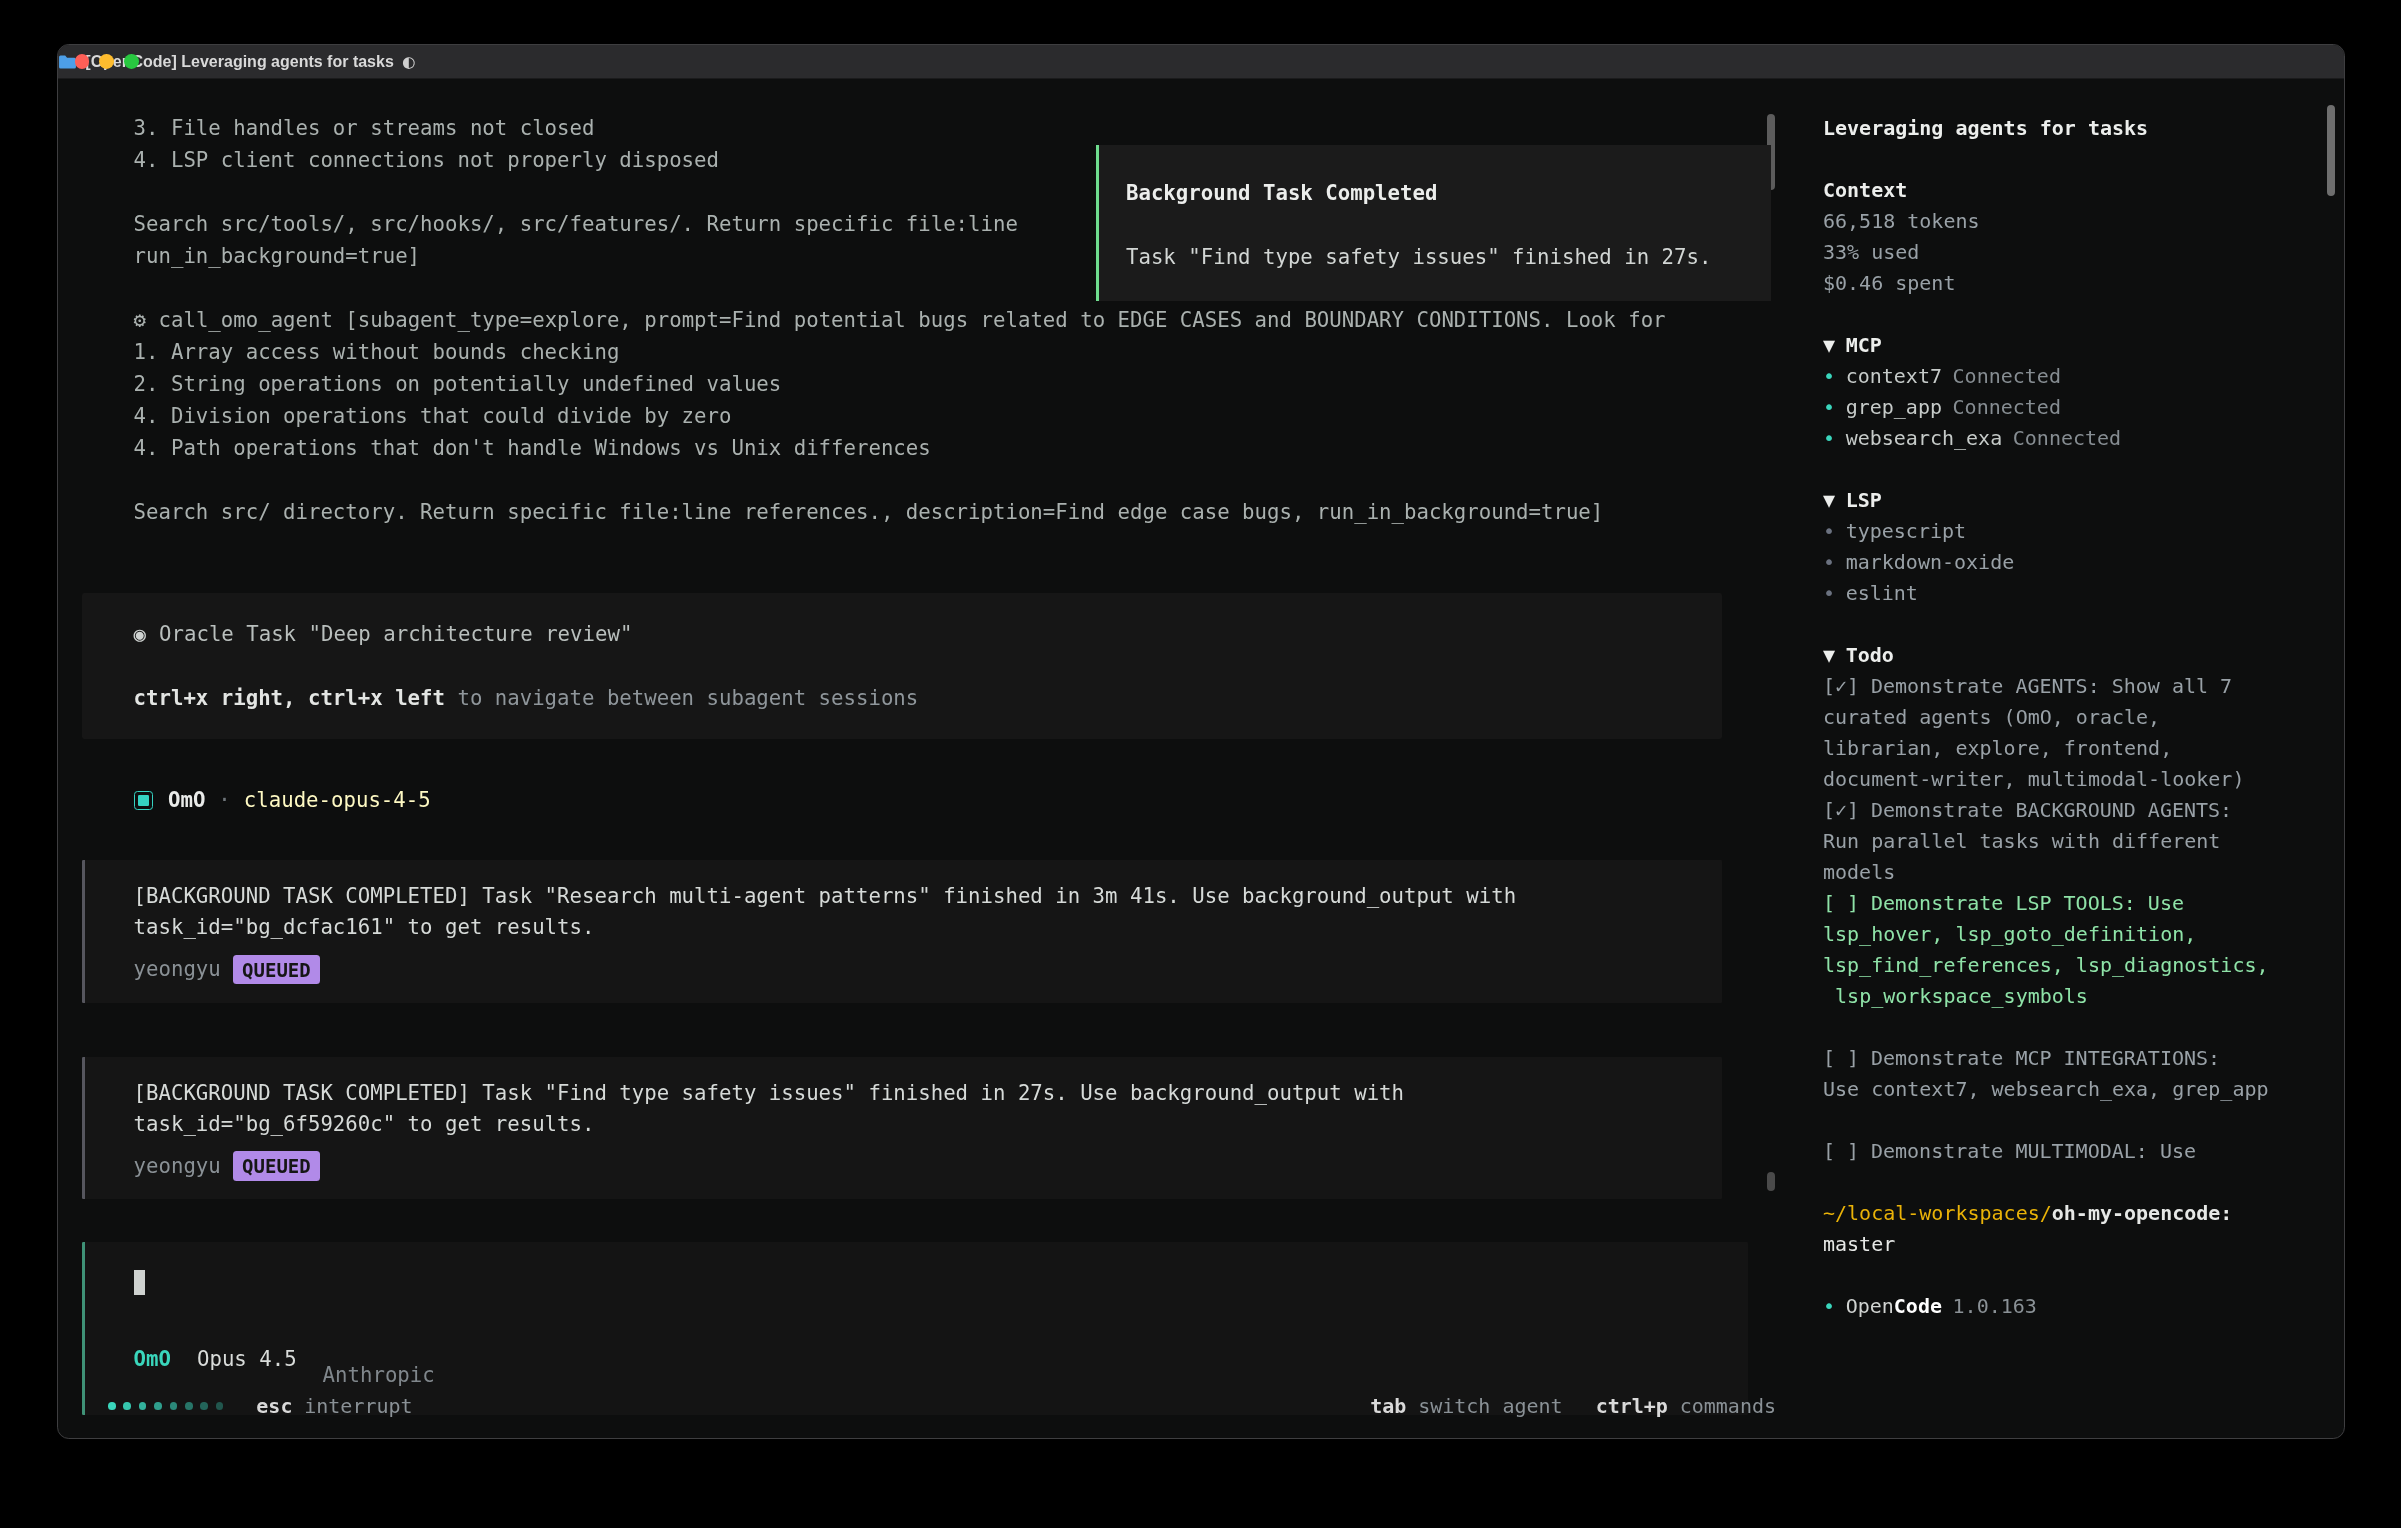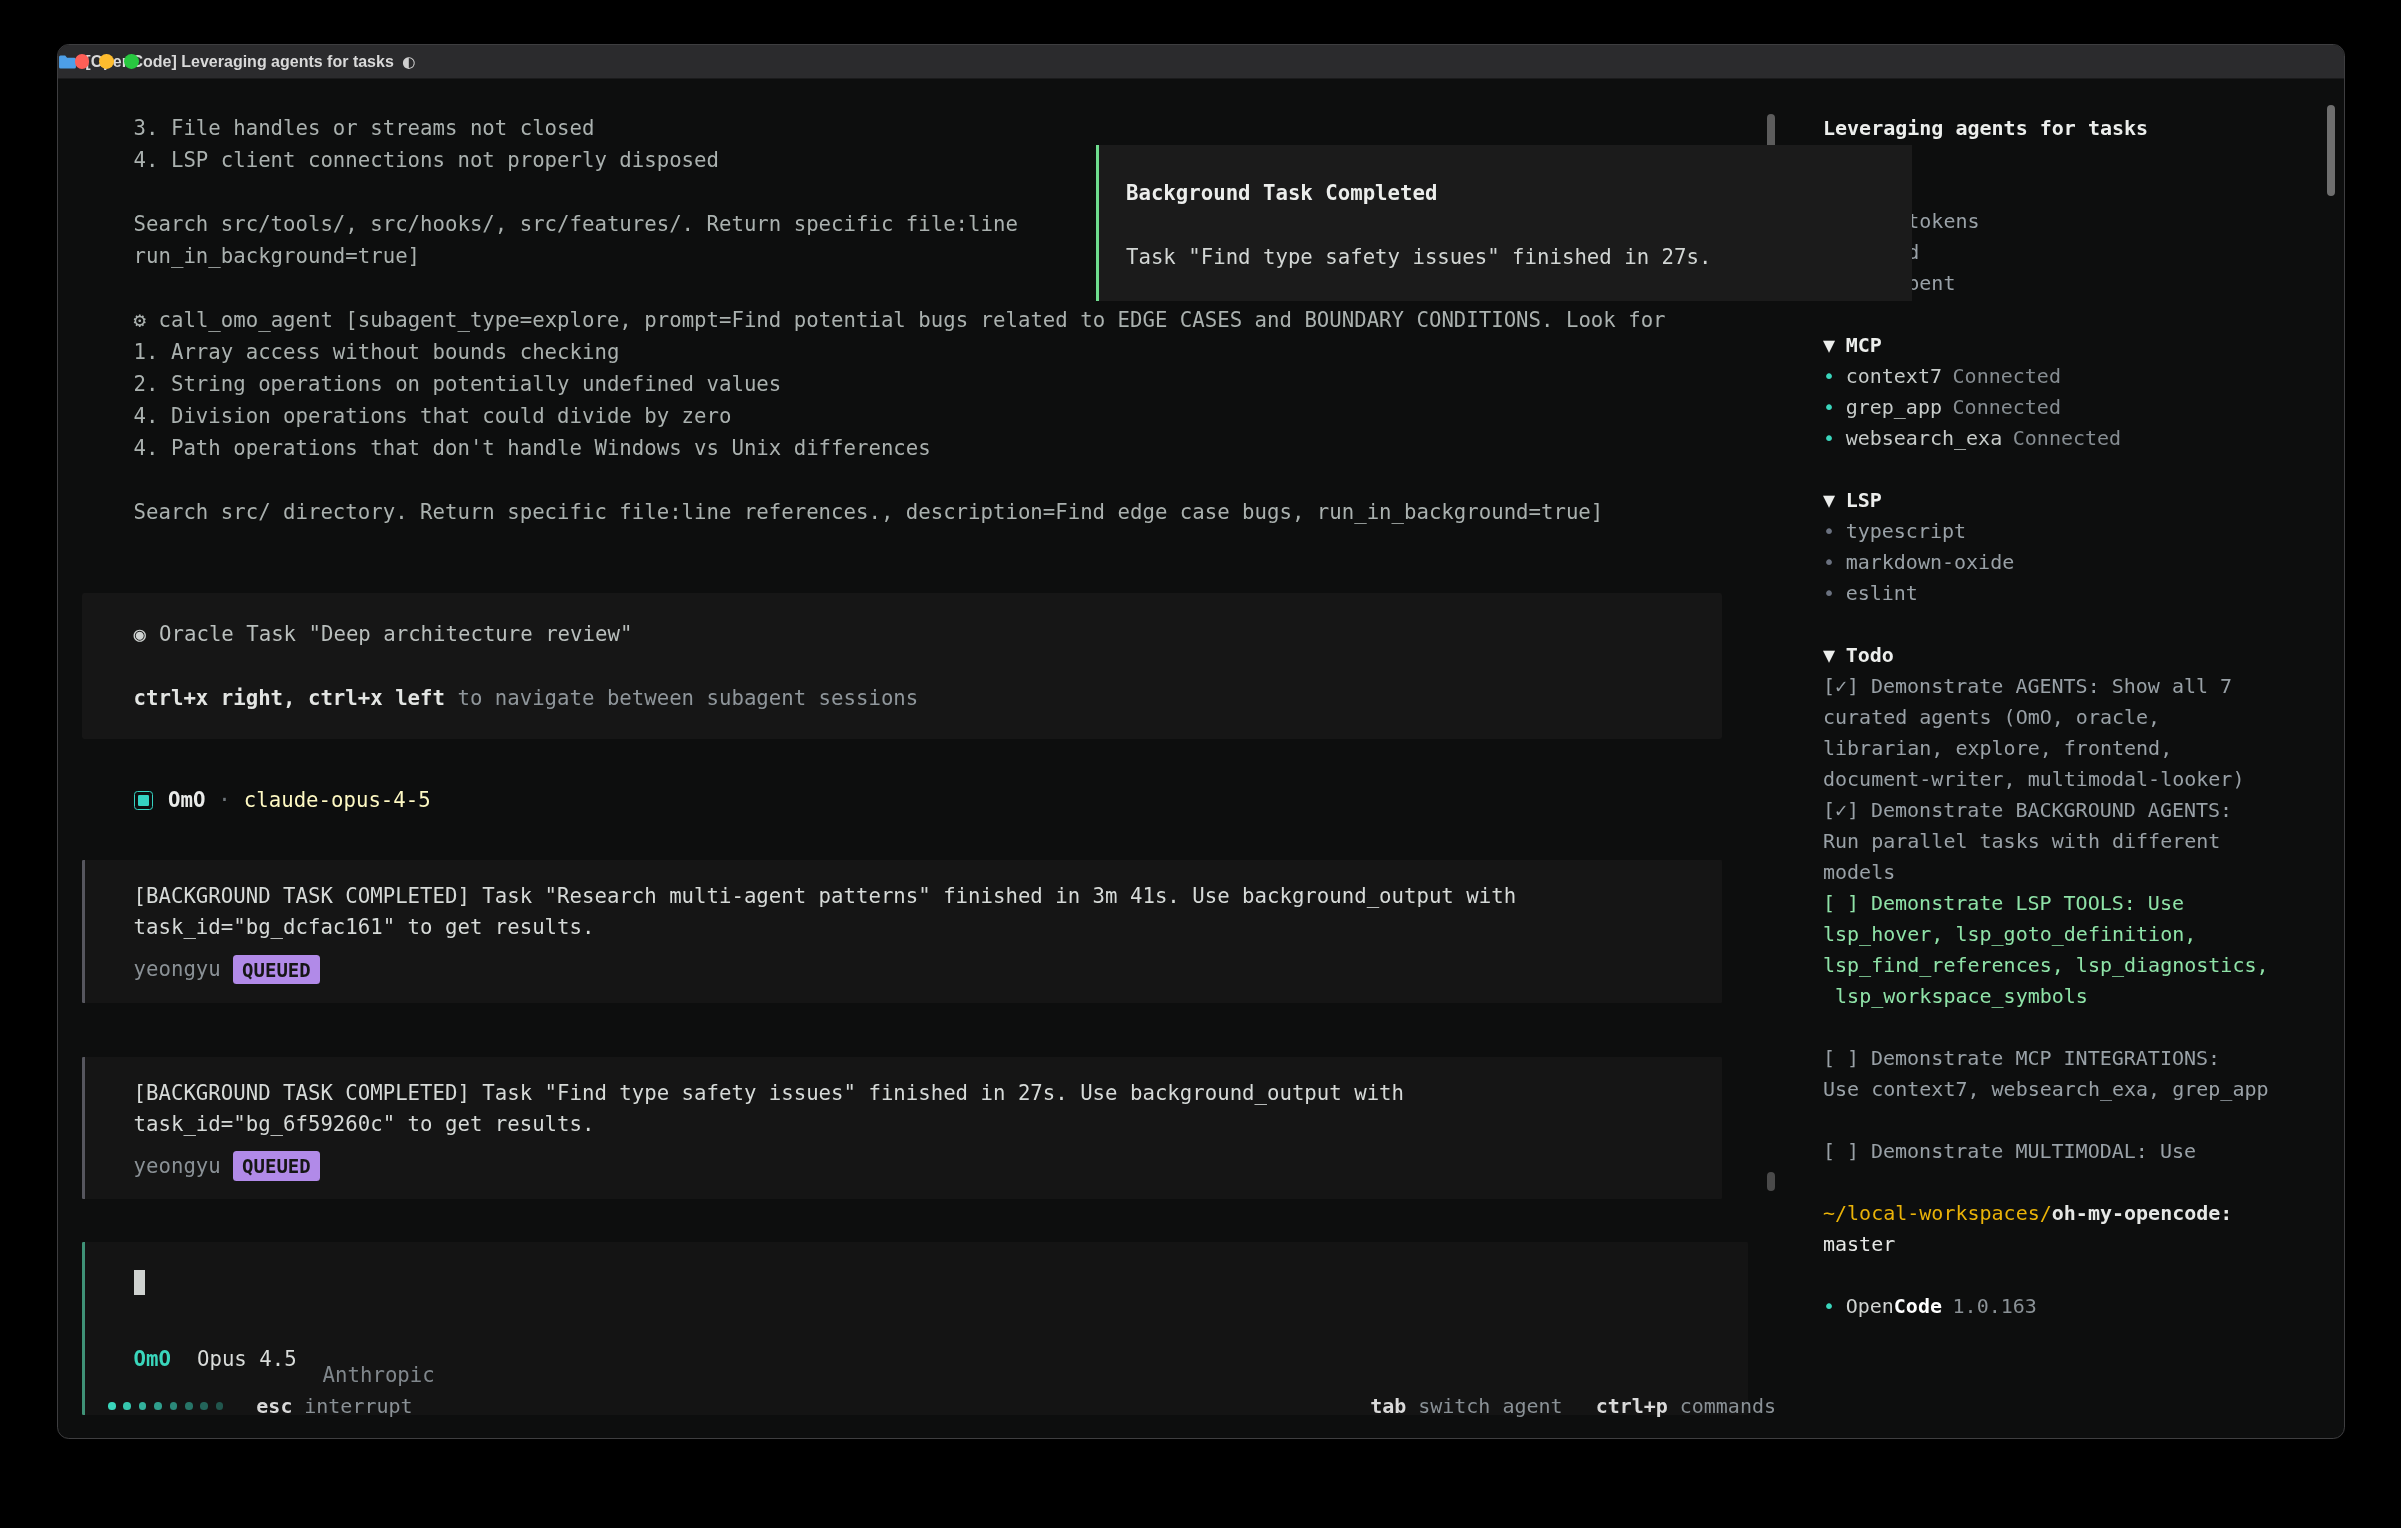--- a/index.html
+++ b/index.html
@@ -28,21 +28,21 @@
   .timer { font-family:"DejaVu Sans",sans-serif; font-weight:normal; color:#cfcfcf; font-size:15.4px; }
 
   
   .content { display:flex; height:1360px; }
   .main { flex:1; position:relative; padding:33px 0 0 23.6px; font-size:20.7px; line-height:32px; color:#aab1af; }
   .line { padding-left:52px; white-space:pre; }
   .gap54 { height:32px; }
 
   
   .toast {
-    position:absolute; left:1038px; top:66px; width:816px; z-index:5;
+    position:absolute; left:1038px; top:66px; width:675px; z-index:5;
     background:#1b1b1b; border-left:3.5px solid #6fdd8f; padding:32px 27px 28px 27px;
   }
   .toast-title { font-weight:bold; color:#eceeec; white-space:pre; }
   .toast-body { color:#d2d6d4; white-space:pre; }
 
   
   .panel { width:1640px; }
   .oracle { margin-top:65px; background:#161616; padding:25px 35px 25px 52px; border-radius:2.4px; }
   .oracle-title { color:#b9bfbd; white-space:pre; }
   .oracle-icon { color:#cfd3d1; margin-right:13px; }

